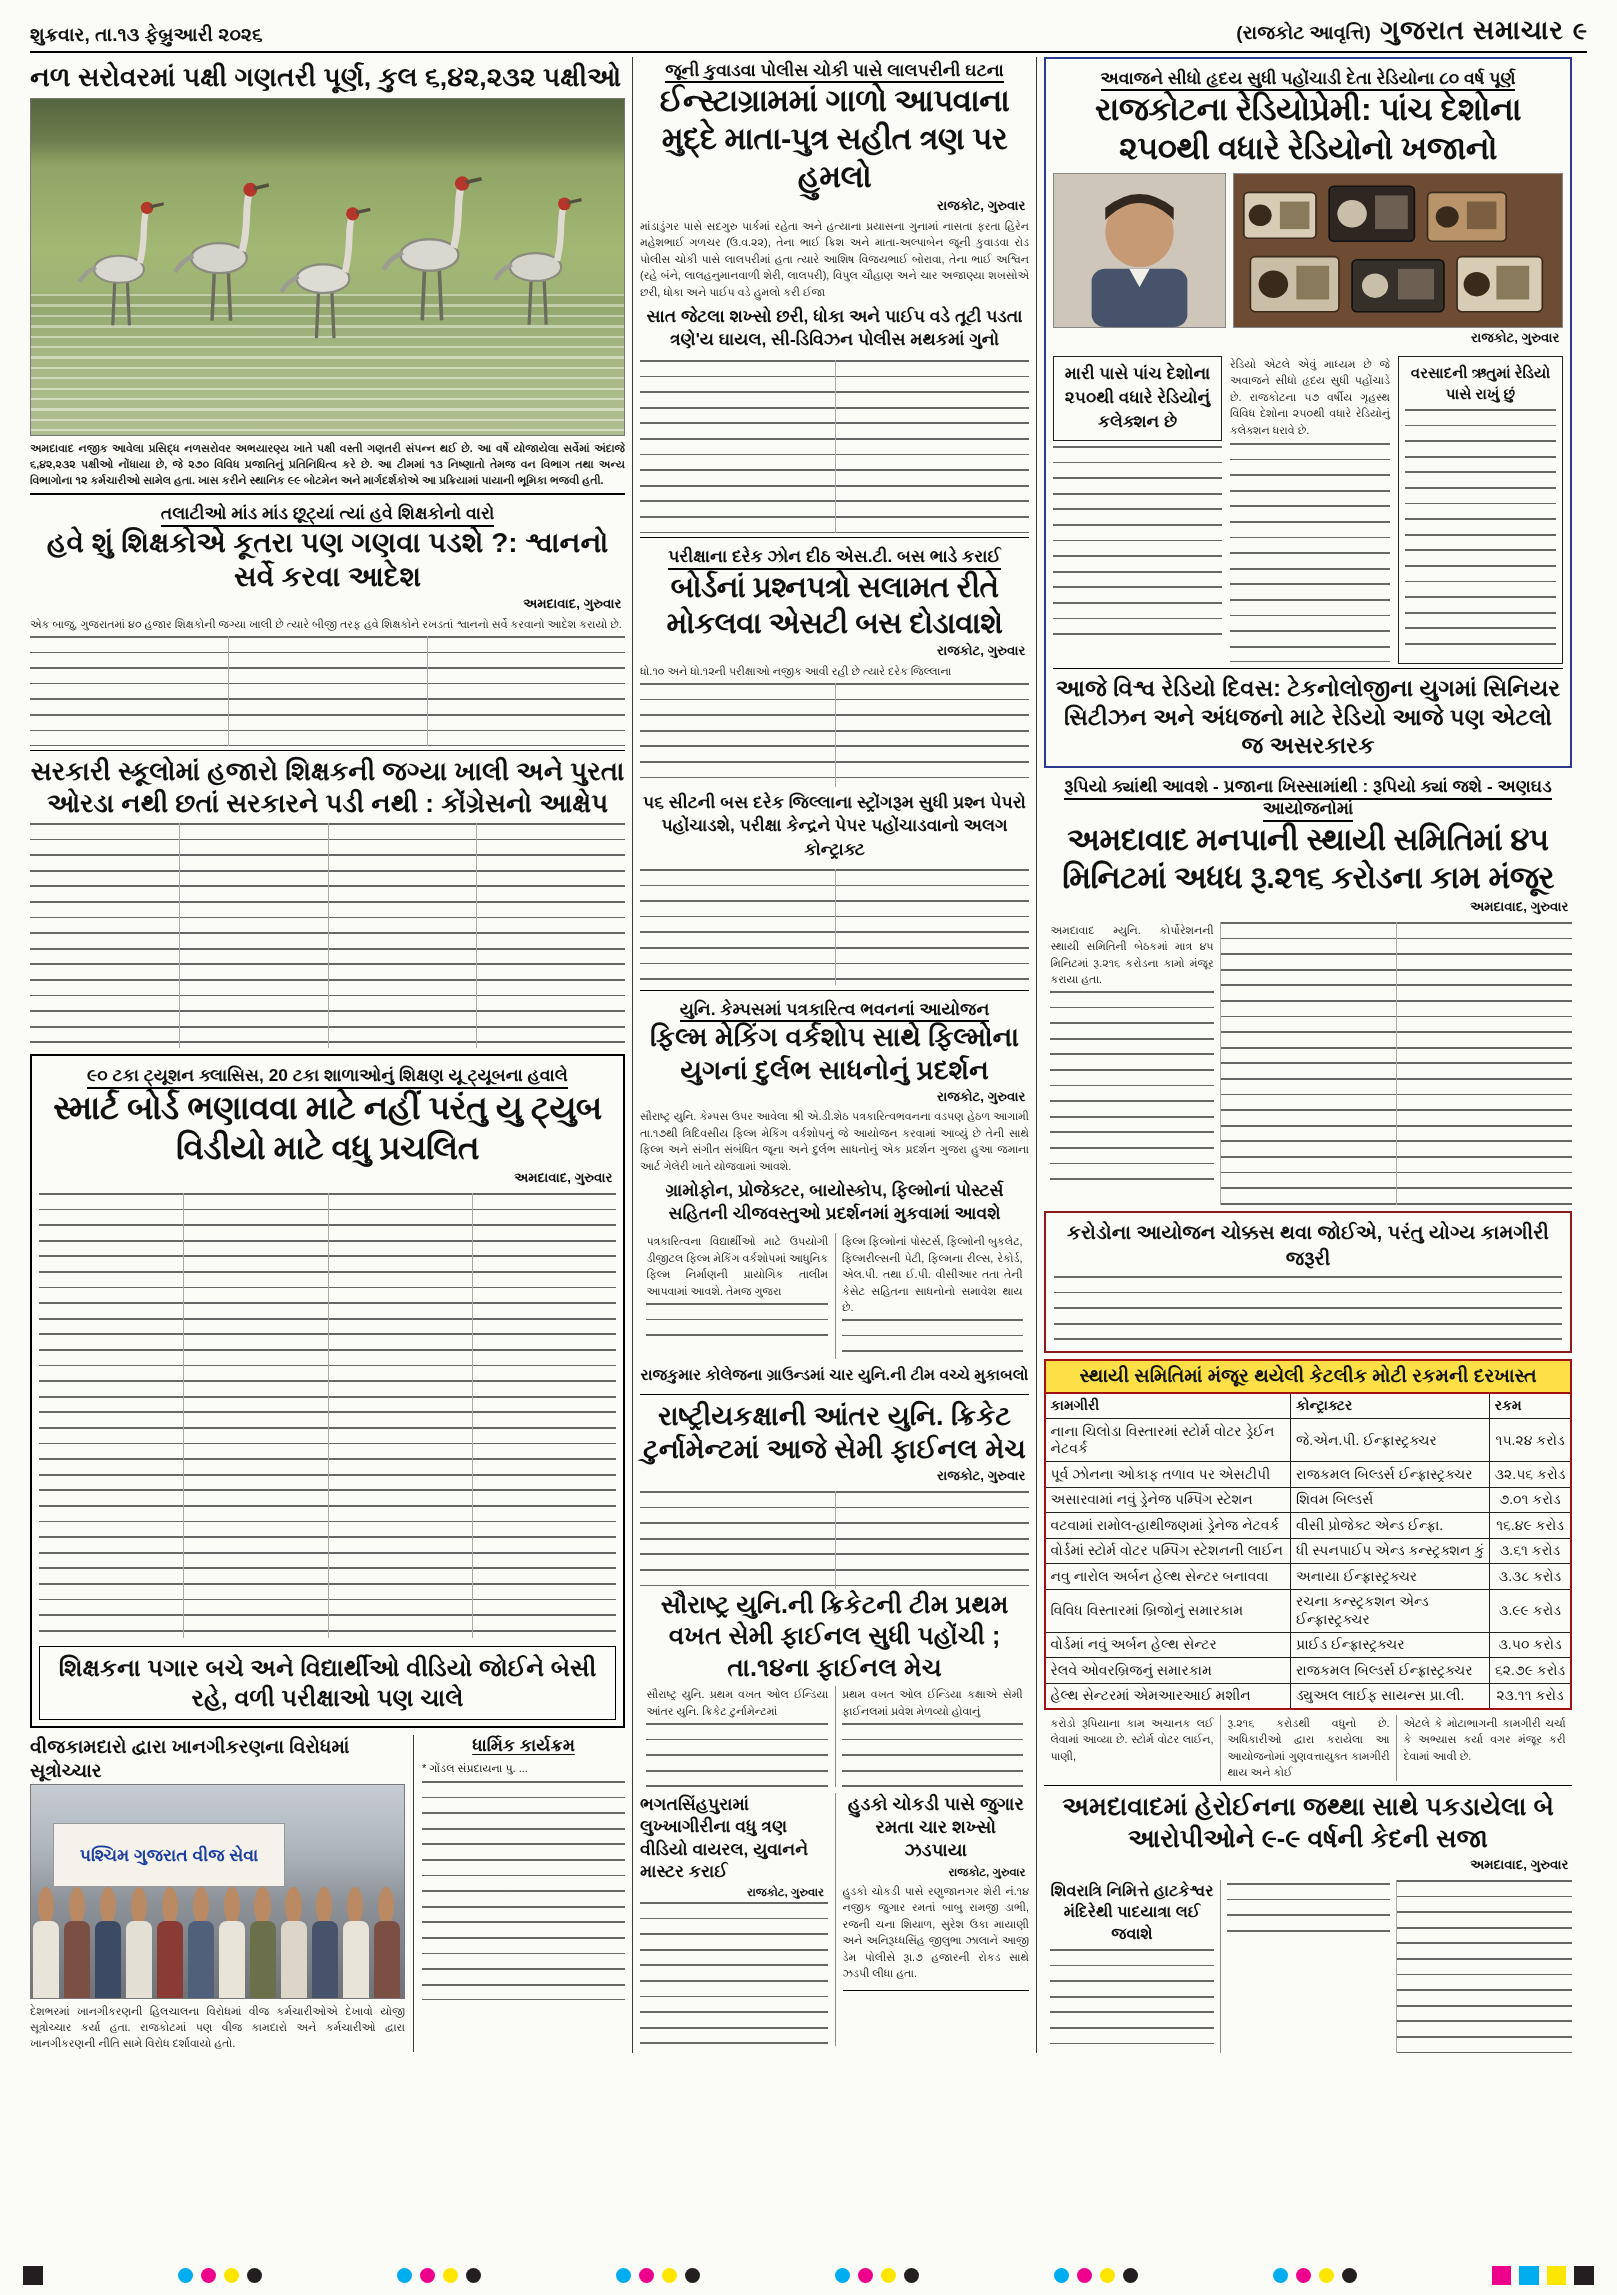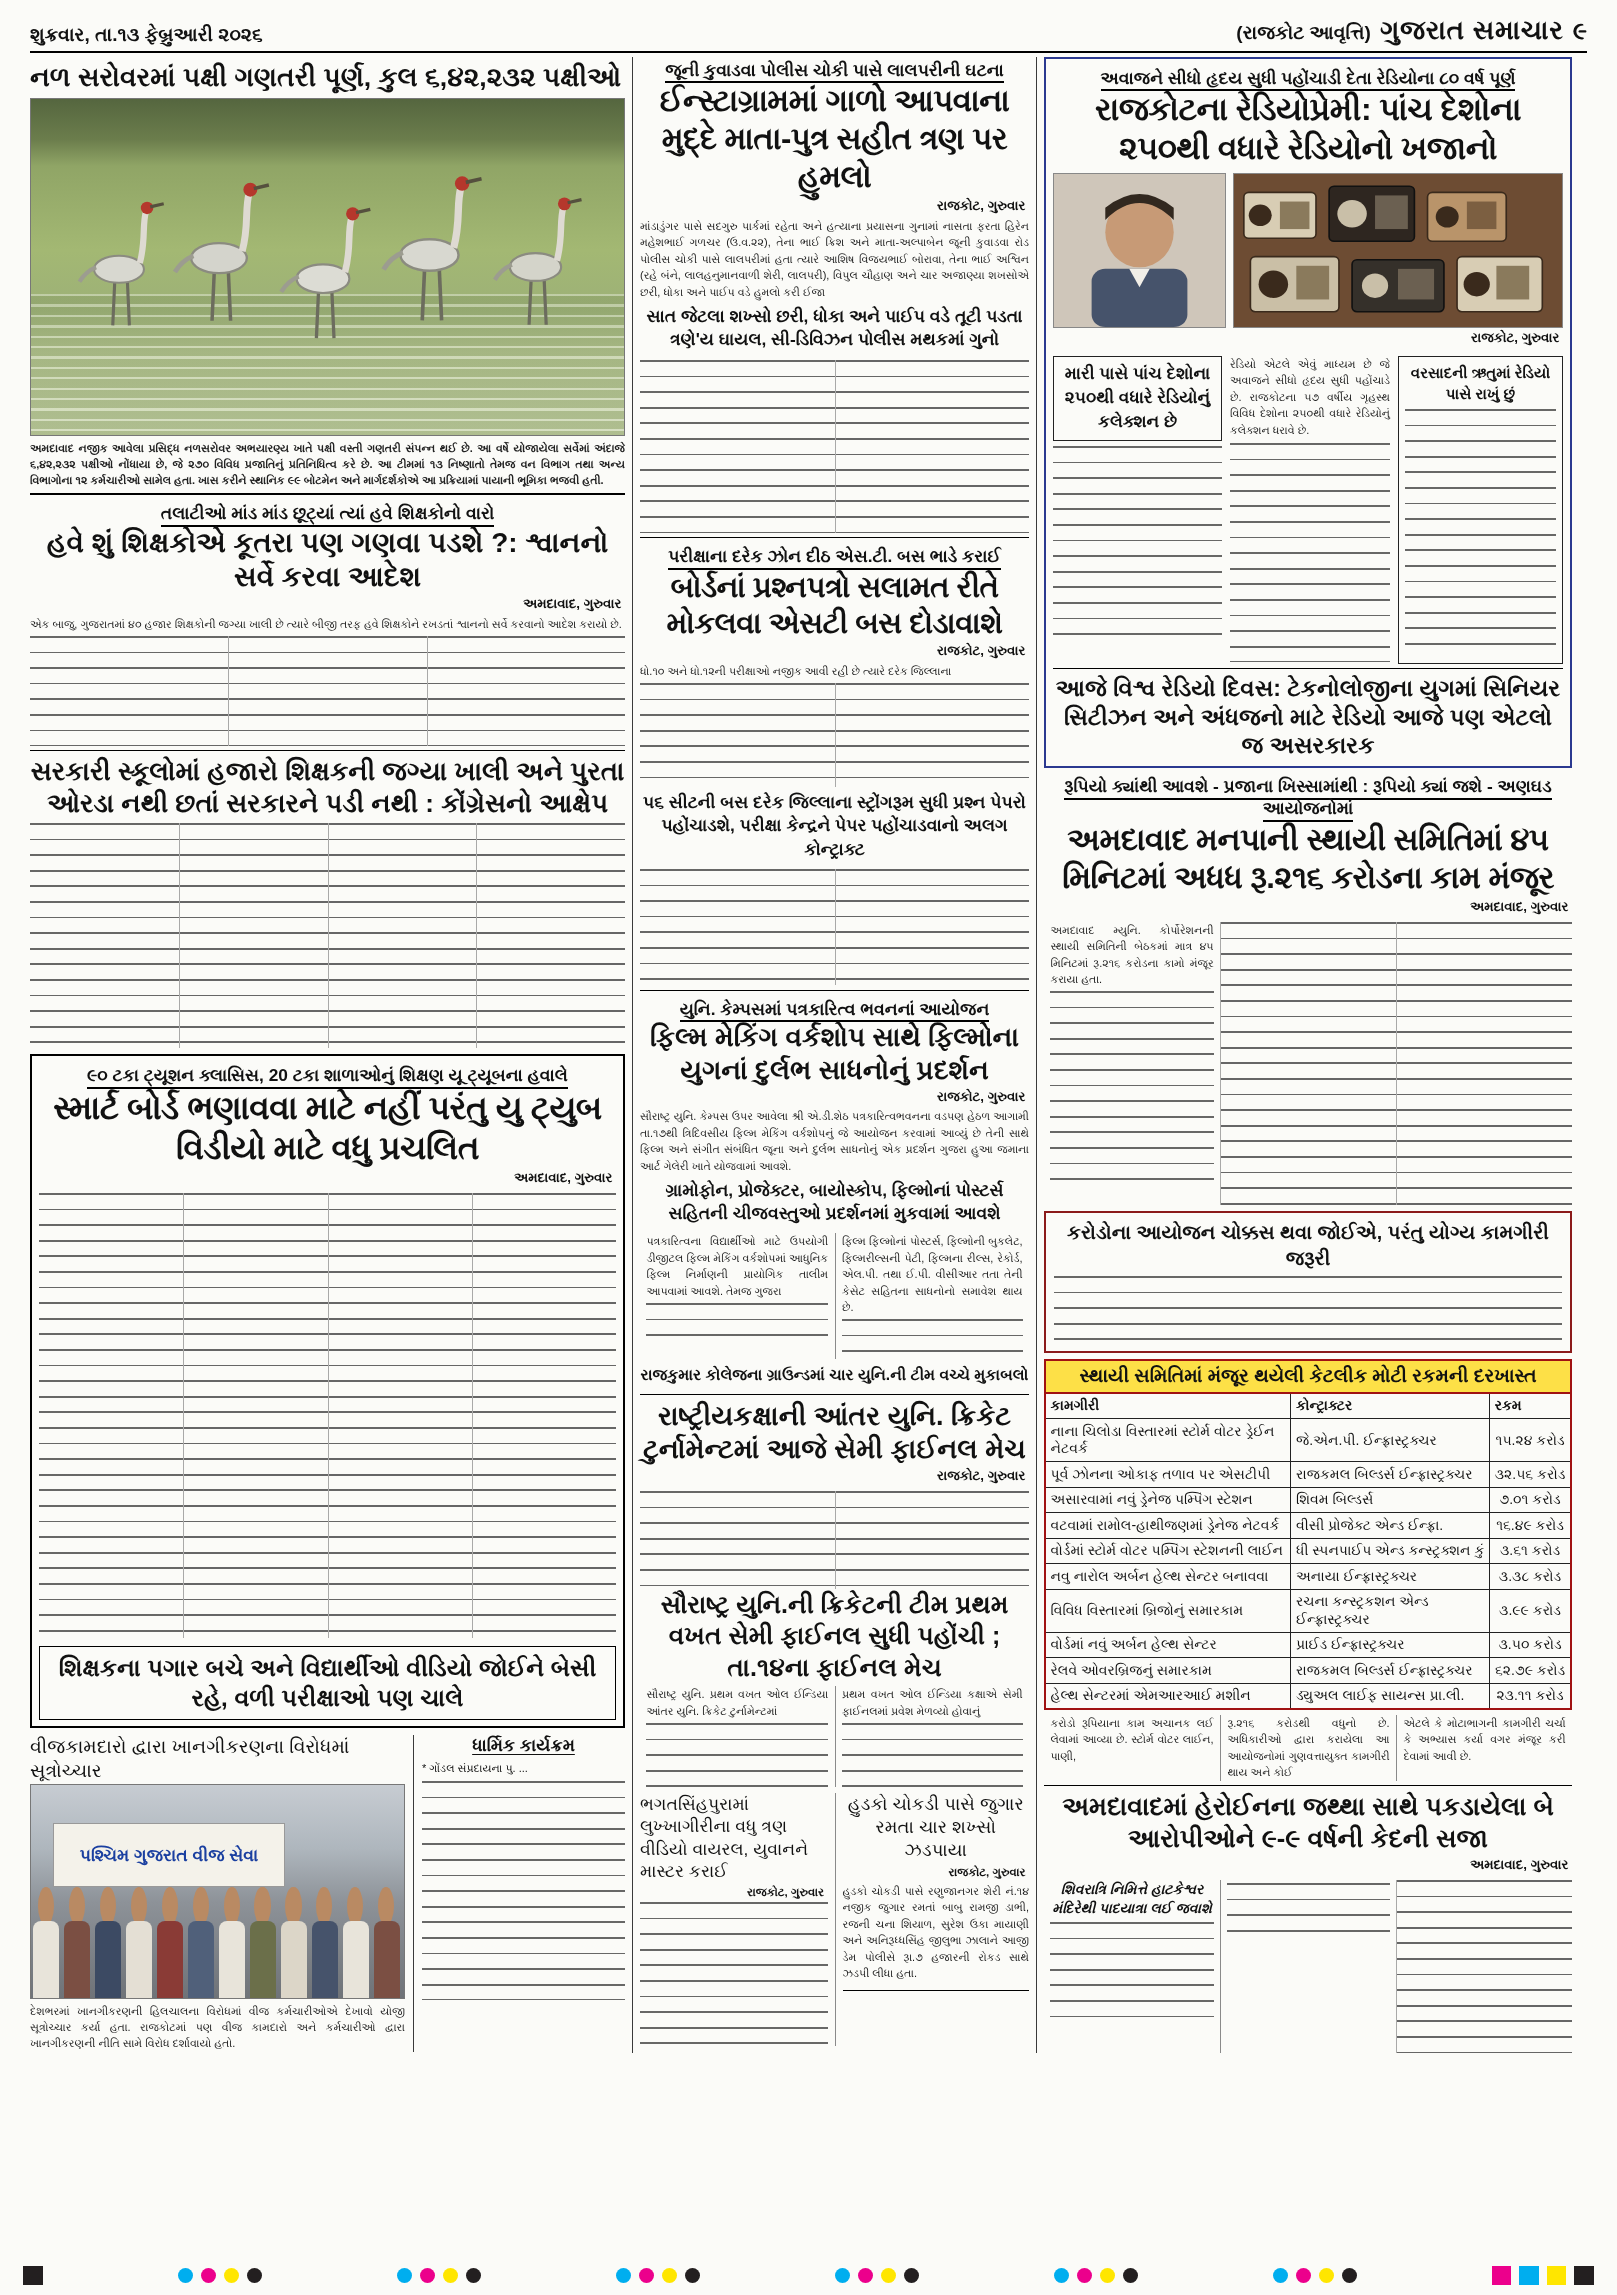--- a/index.html
+++ b/index.html
@@ -21,21 +21,21 @@
   .cols { display:grid; grid-template-columns:602px 405px 535px; column-gap:0; margin-top:3.5px; }
   .c2 { border-left:1.2px solid #3a3a3a; border-right:1.2px solid #3a3a3a; padding:0 7px; }
   .c1 { padding-right:7px; } .c3 { padding-left:7px; }
 
   
   .kicker { font-size:17.3px; font-weight:bold; text-align:center; line-height:1.3; padding:2.3px 0 1.2px; }
   .kicker span { border-bottom:2.3px double #000; padding-bottom:1.7px; display:inline; }
   .h-xl { font-size:33px; font-weight:bold; line-height:1.22; text-align:center; letter-spacing:-0.6px; }
   .h-lg { font-size:28px; font-weight:bold; line-height:1.22; text-align:center; }
   .h-md { font-size:24px; font-weight:bold; line-height:1.25; text-align:center; }
-  .h-sm { font-size:19px; font-weight:normal; line-height:1.3; text-align:center; }
+  .h-sm { font-size:19px; font-weight:bold; line-height:1.3; text-align:center; }
   .dateline { font-size:13.3px; font-weight:bold; text-align:right; padding:2.3px 3.5px 3.5px 0; }
   .lead { font-size:11px; line-height:1.5; text-align:justify; color:#1c1c1c; }
   .subhead { font-size:17.3px; font-weight:bold; text-align:center; line-height:1.35; padding:4.6px 0; }
   .rule { border-top:1.2px solid #000; margin:4.6px 0; }
   .rule-d { border-top:2.9px double #000; margin:4.6px 0; }
 
   
   .greek { background:repeating-linear-gradient(to bottom,#2e2e2e 0 1.7px,transparent 1.7px 15.6px); opacity:.72; }
   .gcols { display:grid; column-gap:0; margin-top:3.5px; }
   .gcols > div { padding:0 6.4px; }
@@ -511,21 +511,21 @@
         </div>
       </div>
 
       <div class="rule"></div>
 
       <div>
         <div class="h-md" style="font-size:25.4px;">અમદાવાદમાં હેરોઈનના જથ્થા સાથે પકડાયેલા બે આરોપીઓને ૯-૯ વર્ષની કેદની સજા</div>
         <div class="dateline">અમદાવાદ, ગુરુવાર</div>
         <div class="gcols g3">
           <div>
-            <div class="subhead" style="font-size:14px; padding-top:0;font-style:italic;">શિવરાત્રિ નિમિત્તે હાટકેશ્વર મંદિરેથી પાદયાત્રા લઈ જવાશે</div>
+            <div class="subhead" style="font-size:16px; padding-top:0;">શિવરાત્રિ નિમિત્તે હાટકેશ્વર મંદિરેથી પાદયાત્રા લઈ જવાશે</div>
             <div class="greek" style="height:104px;"></div>
           </div>
           <div>
             <div class="greek" style="height:52px; margin-top:3.5px;"></div>
           </div>
           <div class="greek" style="height:173px;"></div>
         </div>
       </div>
 
     </div>

